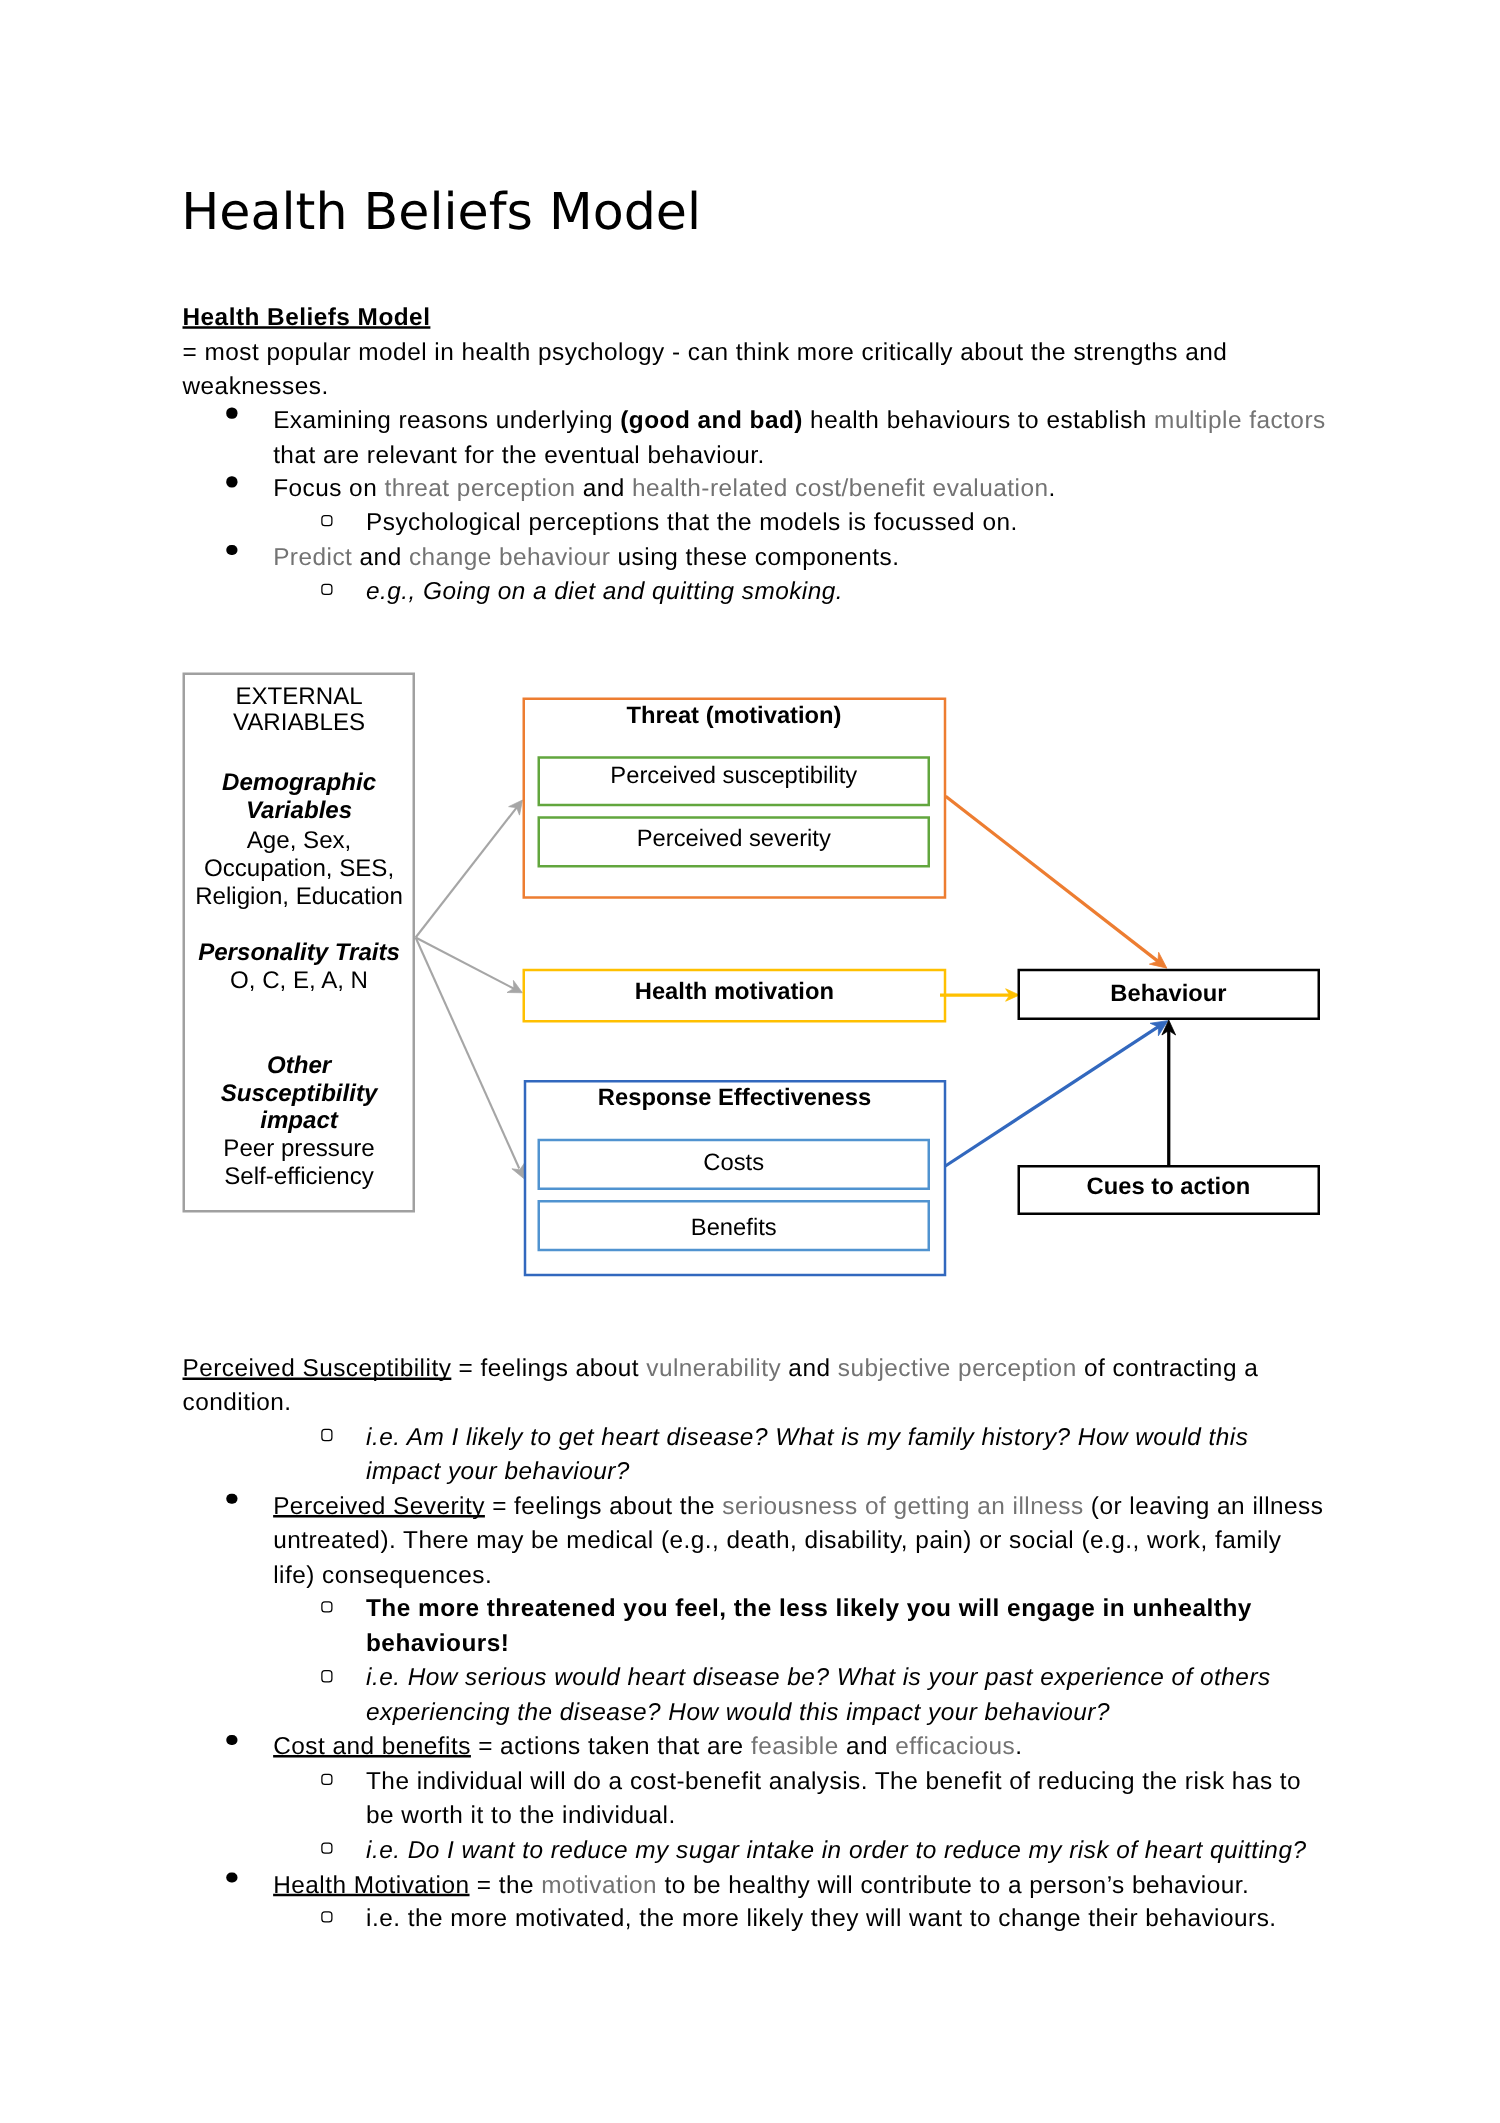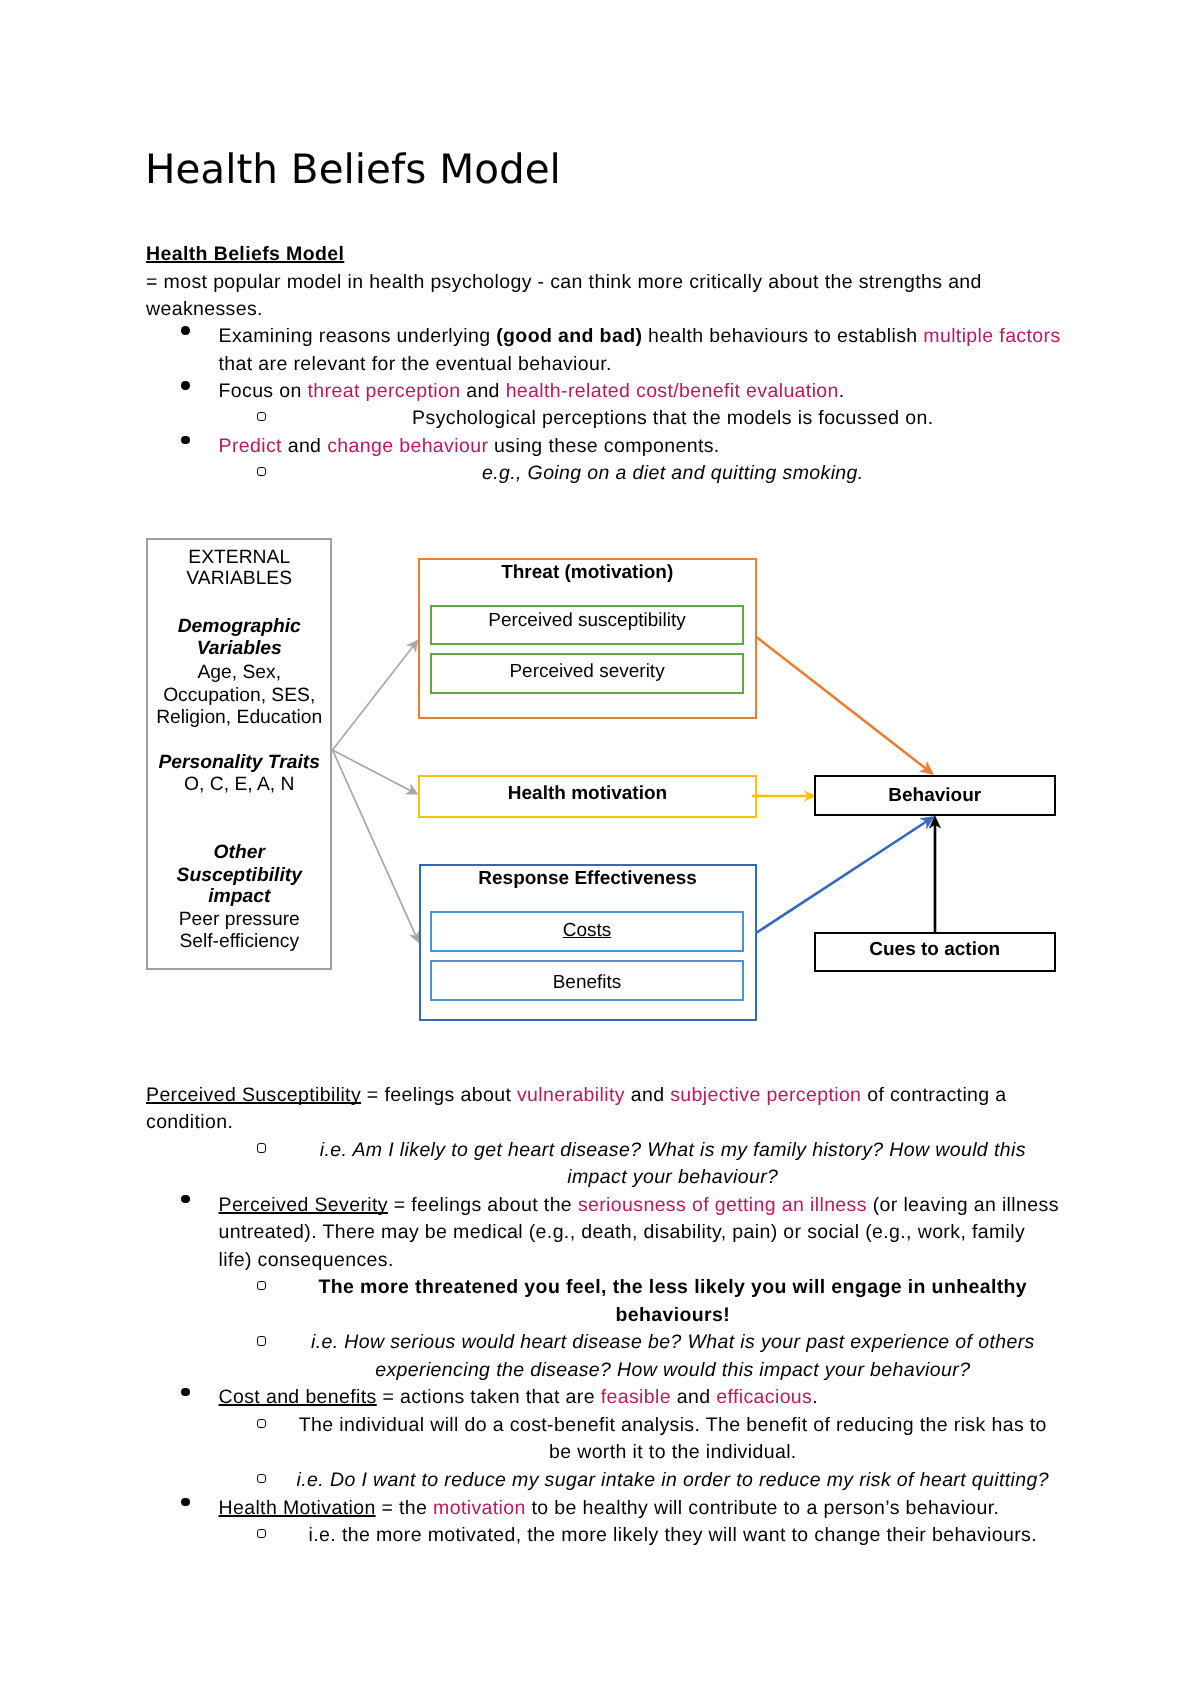--- a/index.html
+++ b/index.html
@@ -10,31 +10,31 @@
          text-rendering:geometricPrecision; }
   .page { position:absolute; left:0; top:0; width:1200px; height:1698px; background:#fff; }
 
   .doc-title { position:absolute; left:145px; top:147px; font-size:40.5px; font-weight:400;
                font-family:"DejaVu Sans", sans-serif; line-height:44px; white-space:nowrap; }
 
   
   .tblock { position:absolute; font-size:19.5px; letter-spacing:0.38px; line-height:27.45px; }
   .lvl0 { left:146px; width:880px; }
   .lvl1 { left:218.5px; width:845px; }
-  .lvl2 { left:292.8px; width:760px;text-align:center; }
+  .lvl2 { left:292.8px; width:760px; }
   .bullet1 { position:absolute; left:181px; width:12px; height:12px; }
   .bullet1::before { content:""; position:absolute; left:0; top:0; width:8.5px; height:8.5px;
                      background:#000; border-radius:50%; }
   .bullet2 { position:absolute; left:256.9px; width:14px; height:14px; }
   .bullet2::before { content:""; position:absolute; left:0; top:0; width:9.6px; height:9.6px;
                      border:1.7px solid #000; border-radius:30%; box-sizing:border-box; }
   .u { text-decoration:underline; text-decoration-skip-ink:none; text-underline-offset:1.4px; text-decoration-thickness:1.7px; }
   .b { font-weight:bold; }
   .i { font-style:italic; }
-  .blue { color:#be185d;margin-top:45px; }
+  .blue { color:#737373;margin-top:45px; }
 
   
   .diagram { position:absolute; left:0; top:0; width:1200px; height:1698px;
              font-family:"Liberation Sans", sans-serif; letter-spacing:0; }
   .dbox { position:absolute; box-sizing:border-box; background:transparent; }
   .dtext { position:absolute; text-align:center; font-size:19px; line-height:21px; color:#000; }
 
   .extbox { left:145.9px; top:538.0px; width:186.2px; height:432.0px;
             border:2px solid #a0a0a0; }
   .extline { position:absolute; left:146.9px; width:184.7px; text-align:center;
@@ -54,21 +54,21 @@
 
   .hmbox { left:418.2px; top:775.3px; width:338.6px; height:42.5px; border:2.5px solid #FFC000; }
   .hmtext { left:418.2px; top:783.3px; width:338.6px; font-weight:bold; }
 
   .respbox { left:418.5px; top:864.3px; width:338.2px; height:157.2px; border:2.4px solid #3268BE; }
   .resp-title { left:418.5px; top:868.4px; width:338.2px; font-weight:bold;text-align:center; }
   .bluebox { left:430.2px; width:313.6px; height:40.8px; border:2.1px solid #5093D0; }
   .b1 { top:910.9px; }
   .b2 { top:959.9px; }
   .bluetext { left:430.2px; width:313.6px; }
-  .c1 { top:920.1px;text-decoration:underline; }
+  .c1 { top:920.1px; }
   .c2 { top:972.1px; }
 
   .behbox { left:813.6px; top:775.4px; width:242.3px; height:40.4px; border:2.8px solid #000; }
   .behtext { left:813.6px; top:785px; width:242.3px; font-weight:bold; }
 
   .cuesbox { left:813.6px; top:931.6px; width:242.3px; height:40.2px; border:2.8px solid #000; }
   .cuestext { left:813.6px; top:939.4px; width:242.3px; font-weight:bold; }
 </style>
 </head>
 <body>

